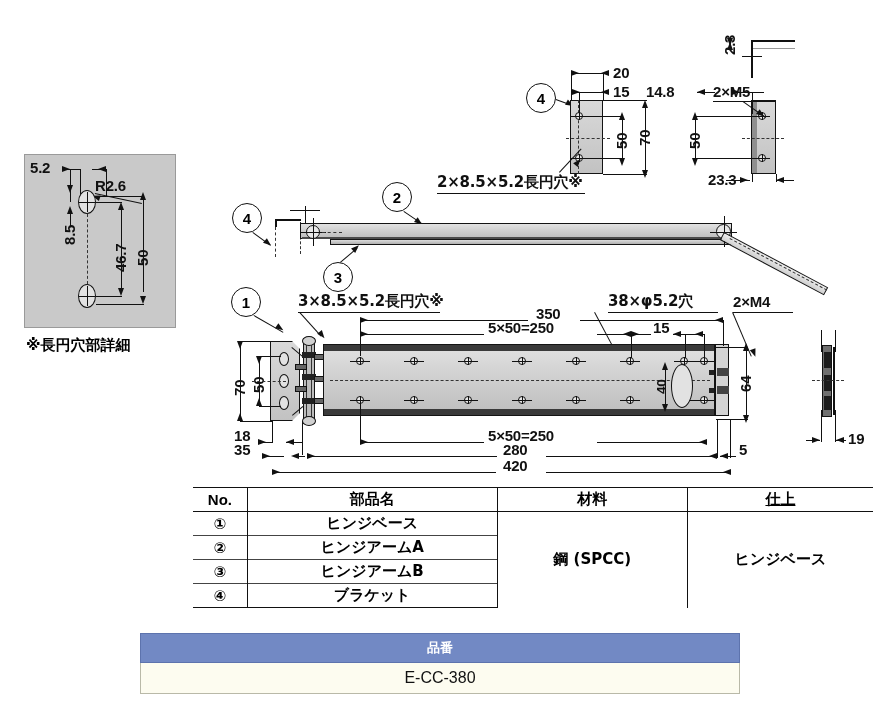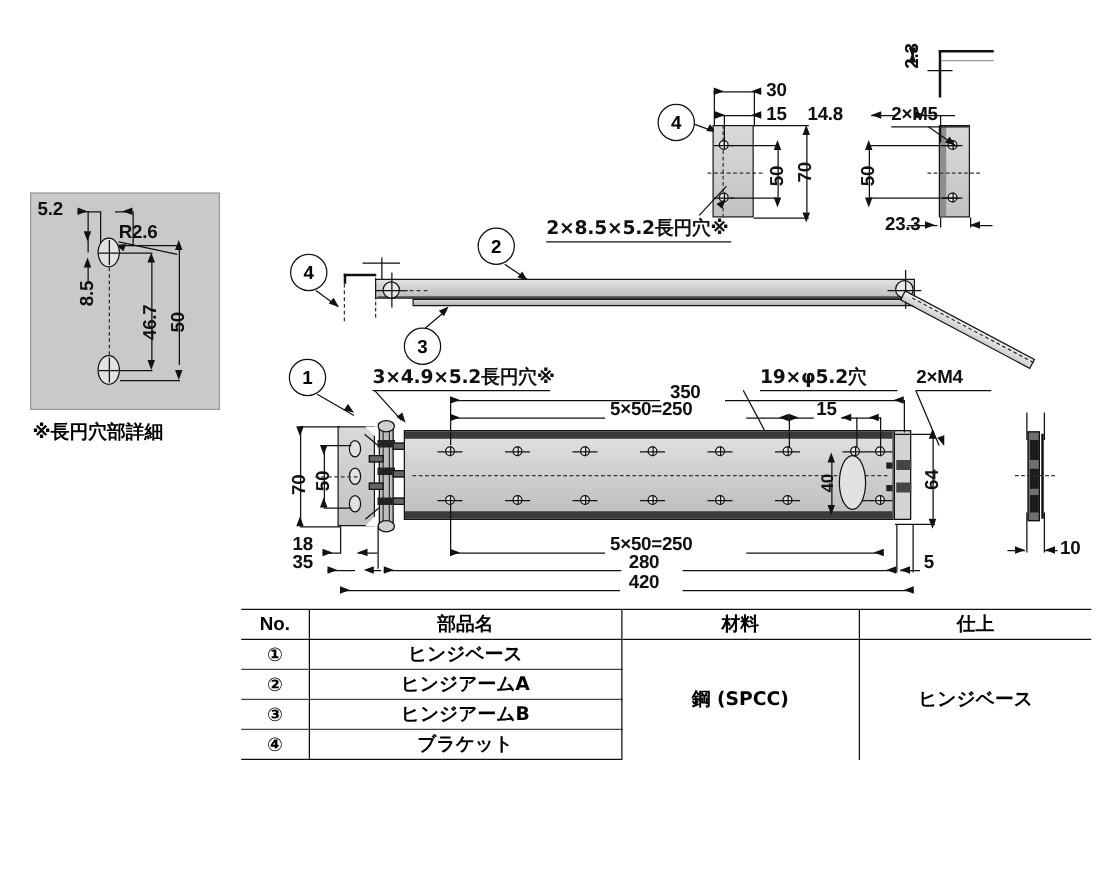--- a/index.html
+++ b/index.html
@@ -116,21 +116,21 @@
   }
   .parts-table th,.parts-table td{
     border:0;
     text-align:center;
     padding:2px 0;
     font-weight:bold;
   }
   .parts-table .colno{width:54px;}
   .parts-table .colname{width:250px;}
   .parts-table .colmat{width:190px;}
-  .parts-table .colfin{width:186px;}
+  .parts-table .colfin{width:186px;text-decoration:underline;}
   .bt{border-top:1.6px solid #111 !important;}
   .bb{border-bottom:1.6px solid #111 !important;}
   .bl{border-left:1.2px solid #111 !important;}
   .rowline{border-top:1.1px solid #444 !important;}
 
   
   .code-table{
     position:absolute;
     left:140px;top:633px;width:600px;
     border-collapse:collapse;
@@ -210,21 +210,21 @@
 
   <div class="plate" style="left:570px;top:100px;width:33px;height:74px;"></div>
   <div class="vdash" style="left:578px;top:100px;height:74px;"></div>
 
   <div class="hole hole-s" style="left:575px;top:112px;"></div>
   <div class="cross" style="left:571px;top:112px;width:16px;height:8px;"></div>
   <div class="hole hole-s" style="left:575px;top:154px;"></div>
   <div class="cross" style="left:571px;top:154px;width:16px;height:8px;"></div>
   <div class="dash" style="left:566px;top:138px;width:44px;"></div>
 
-  <div class="dim" style="left:613px;top:65px;">30</div>
+  <div class="dim" style="left:613px;top:65px;">20</div>
   <div class="hl" style="left:571px;top:73px;width:38px;"></div>
   <div class="arrR" style="left:571px;top:69.5px;"></div>
   <div class="arrL" style="left:601px;top:69.5px;"></div>
   <div class="vl" style="left:571px;top:73px;height:28px;"></div>
   <div class="vl" style="left:603px;top:73px;height:28px;"></div>
 
   <div class="dim" style="left:613px;top:84px;">15</div>
   <div class="hl" style="left:572px;top:92px;width:37px;"></div>
   <div class="arrR" style="left:572px;top:88.5px;"></div>
   <div class="arrL" style="left:601px;top:88.5px;"></div>
@@ -327,26 +327,26 @@
   <div class="hole" style="left:716px;top:224px;width:15px;height:15px;"></div>
   <div class="cross" style="left:710px;top:216px;width:27px;height:31px;"></div>
 
   <div class="bar" style="left:724px;top:232px;width:118px;height:9px;transform:rotate(28deg);transform-origin:0 0;background:linear-gradient(to bottom,#ececec,#cfcfcf);"></div>
   <div class="dash" style="left:730px;top:238px;width:110px;transform:rotate(28deg);transform-origin:0 0;"></div>
 
   <div class="balloon" style="left:231px;top:287px;">1</div>
   <div class="hl" style="left:254px;top:315px;width:34px;transform:rotate(30deg);transform-origin:0 0;"></div>
   <div class="arrR" style="left:276px;top:325px;transform:rotate(34deg);"></div>
 
-  <div class="dim jp" style="left:298px;top:294px;">3×4.9×5.2長円穴※</div>
+  <div class="dim jp" style="left:298px;top:294px;">3×8.5×5.2長円穴※</div>
   <div class="hl" style="left:298px;top:312px;width:142px;"></div>
   <div class="hl" style="left:300px;top:312px;width:32px;transform:rotate(48deg);transform-origin:0 0;"></div>
   <div class="arrR" style="left:318px;top:332px;transform:rotate(52deg);"></div>
 
-  <div class="dim jp" style="left:608px;top:294px;">19×φ5.2穴</div>
+  <div class="dim jp" style="left:608px;top:294px;">38×φ5.2穴</div>
   <div class="hl" style="left:608px;top:312px;width:110px;"></div>
   <div class="hl" style="left:595px;top:312px;width:48px;transform:rotate(62deg);transform-origin:0 0;"></div>
   <div class="arrL" style="left:589px;top:352px;transform:rotate(62deg);"></div>
 
   <div class="dim" style="left:733px;top:294px;">2×M4</div>
   <div class="hl" style="left:733px;top:312px;width:60px;"></div>
   <div class="hl" style="left:733px;top:312px;width:48px;transform:rotate(67deg);transform-origin:0 0;"></div>
   <div class="arrR" style="left:750px;top:350px;transform:rotate(70deg);"></div>
 
   <div class="plate" style="left:270px;top:341px;width:30px;height:80px;"></div>
@@ -518,21 +518,21 @@
   <div class="abs" style="left:824px;top:352px;width:7px;height:16px;background:#1c1c1c;"></div>
   <div class="abs" style="left:824px;top:375px;width:7px;height:16px;background:#1c1c1c;"></div>
   <div class="abs" style="left:824px;top:396px;width:7px;height:14px;background:#1c1c1c;"></div>
   <div class="vl" style="left:833px;top:347px;height:68px;background:#111;width:2px;"></div>
   <div class="dash" style="left:812px;top:380px;width:32px;"></div>
   <div class="vl" style="left:821px;top:330px;height:22px;"></div>
   <div class="vl" style="left:835px;top:330px;height:22px;"></div>
   <div class="vl" style="left:821px;top:410px;height:32px;"></div>
   <div class="vl" style="left:835px;top:410px;height:32px;"></div>
 
-  <div class="dim" style="left:848px;top:431px;">10</div>
+  <div class="dim" style="left:848px;top:431px;">19</div>
   <div class="hl" style="left:806px;top:440px;width:14px;"></div>
   <div class="arrR" style="left:812px;top:436.5px;"></div>
   <div class="hl" style="left:836px;top:440px;width:10px;"></div>
   <div class="arrL" style="left:836px;top:436.5px;"></div>
 
   <table class="parts-table">
     <thead>
       <tr>
         <th class="colno bt bb">No.</th>
         <th class="colname bt bb bl jp">部品名</th>
@@ -555,14 +555,26 @@
         <td class="rowline">③</td>
         <td class="bl rowline jp">ヒンジアームB</td>
       </tr>
       <tr>
         <td class="rowline bb">④</td>
         <td class="bl rowline bb jp">ブラケット</td>
       </tr>
     </tbody>
   </table>
 
+  <table class="code-table">
+    <thead>
+      <tr>
+        <th class="jp">品番</th>
+      </tr>
+    </thead>
+    <tbody>
+      <tr>
+        <td>E-CC-380</td>
+      </tr>
+    </tbody>
+  </table>
 
 </div>
 
 </body></html>

